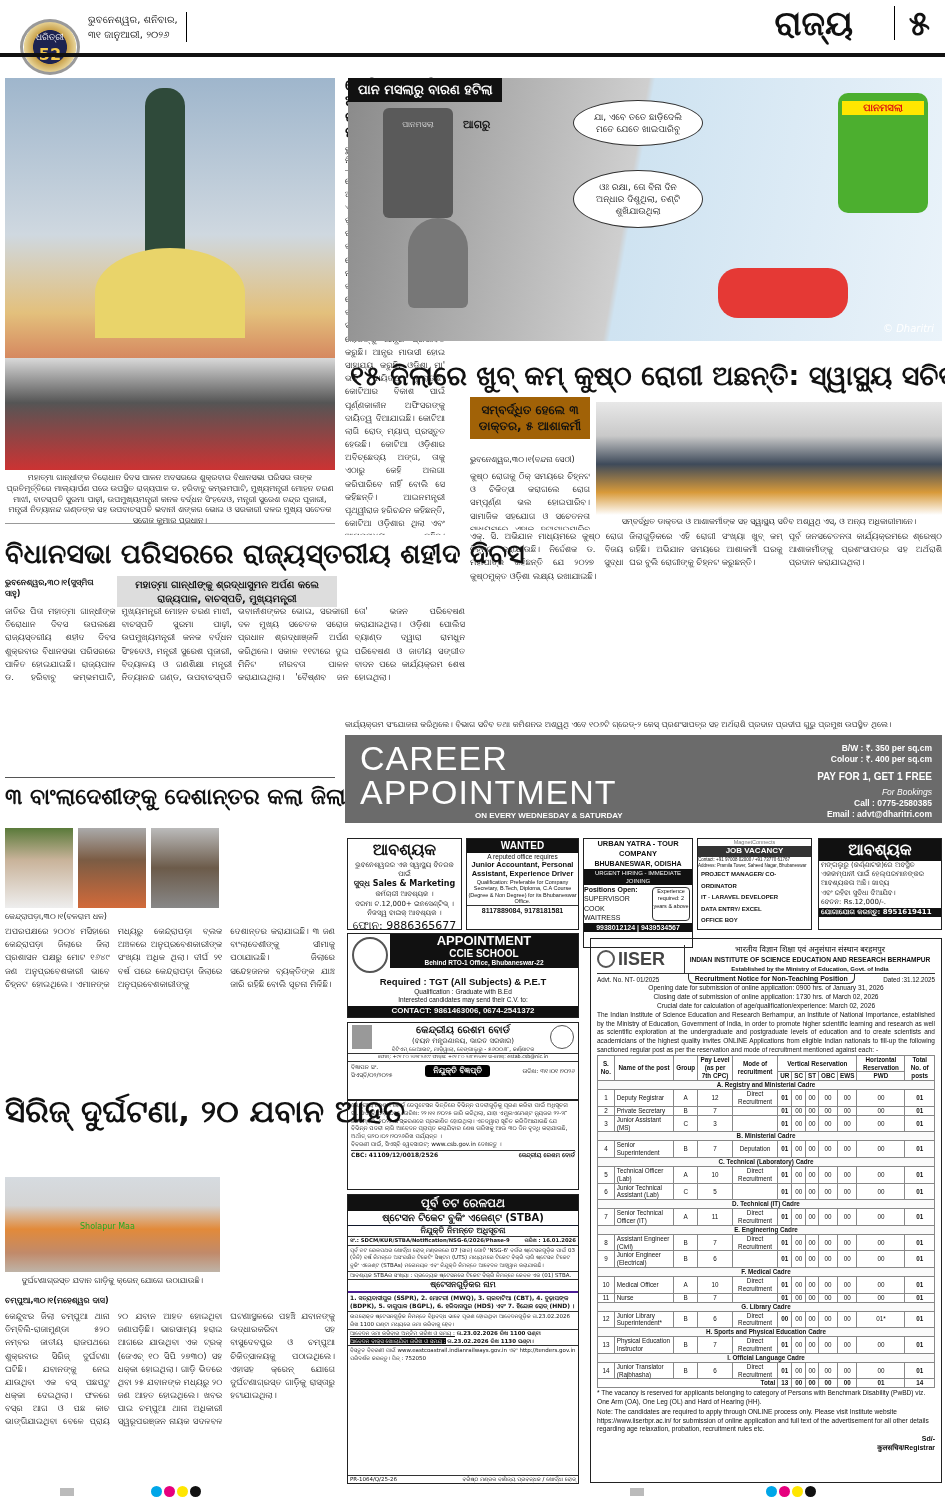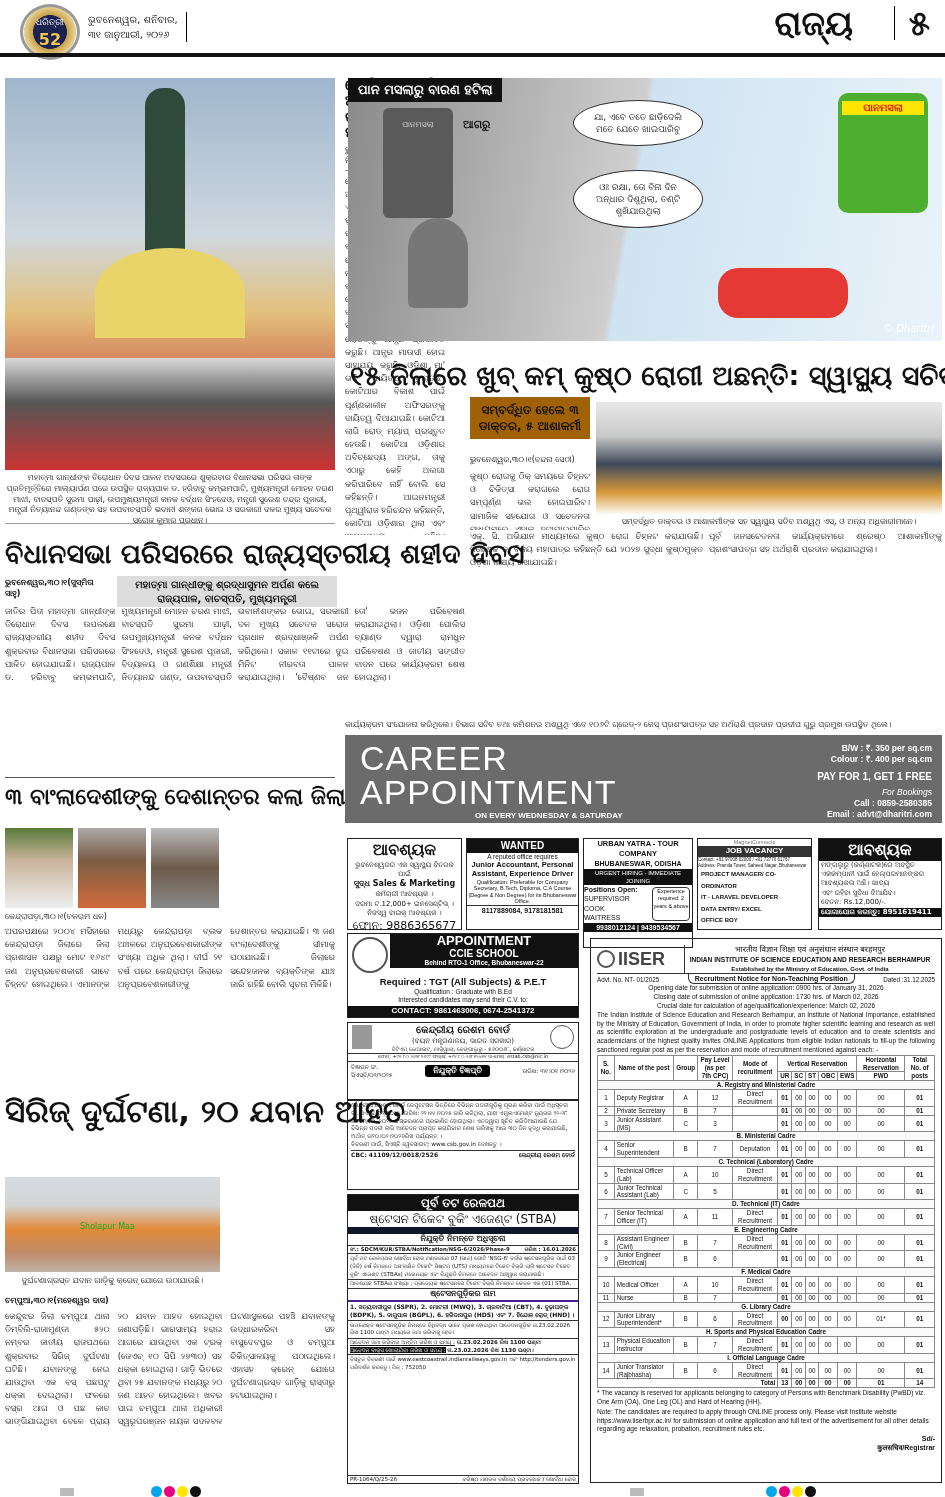--- a/index.html
+++ b/index.html
@@ -1,19 +1,19 @@
 <!DOCTYPE html>
 <html><head>
 <meta charset="utf-8">
 <style>
 *{box-sizing:border-box;margin:0;padding:0}
 body{width:945px;height:1497px;background:#fff;font-family:"DejaVu Sans",sans-serif;color:#111;position:relative;overflow:hidden;font-size:9px;line-height:1.35}
 .abs{position:absolute}
 .masthead{left:0;top:0;width:945px;height:50px}
-.logo{left:20px;top:4px;width:60px;height:56px;border-radius:50%;background:radial-gradient(circle,#1d2350 45%,#c9a14a 47%,#e8d59a 70%,#fff 72%);border:3px solid #999}
+.logo{left:20px;top:19px;width:60px;height:56px;border-radius:50%;background:radial-gradient(circle,#1d2350 45%,#c9a14a 47%,#e8d59a 70%,#fff 72%);border:3px solid #999}
 .logo .n{position:absolute;left:0;right:0;top:22px;text-align:center;color:#f2c94c;font-weight:bold;font-size:16px}
 .logo .t{position:absolute;left:0;right:0;top:9px;text-align:center;color:#fff;font-size:9px}
 .dateline{left:88px;top:12px;font-size:10px;line-height:1.5;border-right:1px solid #000;padding-right:8px}
 .section{right:92px;top:6px;font-size:34px;font-weight:bold;line-height:1}
 .pageno{right:15px;top:6px;font-size:34px;font-weight:bold;line-height:1;border-left:1px solid #000;padding-left:14px}
 .rule{left:0;top:53px;width:945px;height:4px;background:#111}
 .photo{background:linear-gradient(#9fb6cc,#cfd8e0 40%,#e3c07c 60%,#c6463e 85%,#d33 100%)}
 .caption{font-size:8px;text-align:center;line-height:1.35}
 .hd{font-weight:bold;line-height:1.05;color:#111}
 .col{font-size:8.5px;line-height:1.55;text-align:justify;color:#222}
@@ -78,20 +78,21 @@
 </div>
 
 <div class="abs hd" style="left:350px;top:362px;width:592px;font-size:27px;white-space:nowrap">୧୫ ଜିଲାରେ ଖୁବ୍ କମ୍ କୁଷ୍ଠ ରୋଗୀ ଅଛନ୍ତି: ସ୍ୱାସ୍ଥ୍ୟ ସଚିବ</div>
 <div class="abs" style="left:470px;top:397px;width:120px;background:#a16207;padding:5px;text-align:center;font-weight:bold;font-size:12px;line-height:1.35">ସମ୍ବର୍ଦ୍ଧିତ ହେଲେ ୩ ଡାକ୍ତର, ୫ ଆଶାକର୍ମୀ</div>
 <div class="abs" style="left:470px;top:455px;width:120px;font-size:8px">ଭୁବନେଶ୍ୱର,୩୦।୧(ବନ୍ଦନା ସେଠୀ)</div>
 <div class="abs col" style="left:470px;top:470px;width:120px;height:60px;overflow:hidden">କୁଷ୍ଠ ରୋଗକୁ ଠିକ୍ ସମୟରେ ଚିହ୍ନଟ ଓ ଚିକିତ୍ସା କରାଗଲେ ରୋଗ ସମ୍ପୂର୍ଣ୍ଣ ଭଲ ହୋଇପାରିବ। ସାମାଜିକ ସହଯୋଗ ଓ ସଚେତନତା ମାଧ୍ୟମରେ ଏହାକୁ ହଟାଯାଇପାରିବ ବୋଲି ସ୍ୱାସ୍ଥ୍ୟ ସଚିବ କହିଛନ୍ତି।</div>
 <div class="abs" style="left:596px;top:402px;width:346px;height:113px;background:linear-gradient(#e8e8e8,#c9c9c9 30%,#3e4a5a 55%,#d89a3a 80%,#fff 100%)"></div>
 <div class="abs caption" style="left:596px;top:517px;width:346px">ସମ୍ବର୍ଦ୍ଧିତ ଡାକ୍ତର ଓ ଆଶାକର୍ମୀଙ୍କ ସହ ସ୍ୱାସ୍ଥ୍ୟ ସଚିବ ଅଶ୍ୱଥି ଏସ୍, ଓ ଅନ୍ୟ ଅଧିକାରୀମାନେ।</div>
 <div class="abs" style="left:470px;top:530px;width:472px;display:flex;gap:6px">
   <div class="col" style="flex:1;height:175px;overflow:hidden">ଏକ୍. ସି. ଅଭିଯାନ ମାଧ୍ୟମରେ କୁଷ୍ଠ ରୋଗ ଚିହ୍ନଟ କରାଯାଉଛି। ନିର୍ଦ୍ଦେଶକ ଡ. ବିଜୟ ମହାପାତ୍ର କହିଛନ୍ତି ଯେ ୨୦୨୭ ସୁଦ୍ଧା କୁଷ୍ଠମୁକ୍ତ ଓଡ଼ିଶା ଲକ୍ଷ୍ୟ ରଖାଯାଇଛି।</div>
+  <div class="col" style="flex:1;height:175px;overflow:hidden">ଜିଲାଗୁଡ଼ିକରେ ଏହି ରୋଗୀ ସଂଖ୍ୟା ଖୁବ୍ କମ୍ ରହିଛି। ଅଭିଯାନ ସମୟରେ ଆଶାକର୍ମୀ ଘରକୁ ଘର ବୁଲି ରୋଗୀଙ୍କୁ ଚିହ୍ନଟ କରୁଛନ୍ତି।</div>
   <div class="col" style="flex:1;height:175px;overflow:hidden">ପୂର୍ବ ଜନସଚେତନତା କାର୍ଯ୍ୟକ୍ରମରେ ଶ୍ରେଷ୍ଠ ଆଶାକର୍ମୀଙ୍କୁ ପ୍ରଶଂସାପତ୍ର ସହ ଅର୍ଥରାଶି ପ୍ରଦାନ କରାଯାଇଥିଲା।</div>
 </div>
 <div class="abs" style="left:345px;top:720px;width:597px;font-size:8px;white-space:nowrap;overflow:hidden">କାର୍ଯ୍ୟକ୍ରମ ସଂଯୋଜନା କରିଥିଲେ। ବିଭାଗ ସଚିବ ତଥା କମିଶନର ଅଶ୍ୱଥି ଏବେ ୧୦୬ଟି ଗ୍ରେଡ୍-୨ କେସ୍ ପ୍ରଶଂସାପତ୍ର ସହ ଅର୍ଥରାଶି ପ୍ରଦାନ ପ୍ରଦୀପ ଗୁରୁ ପ୍ରମୁଖ ଉପସ୍ଥିତ ଥିଲେ।</div>
 
 <div class="abs hd" style="left:5px;top:540px;width:460px;font-size:27px;white-space:nowrap">ବିଧାନସଭା ପରିସରରେ ରାଜ୍ୟସ୍ତରୀୟ ଶହୀଦ ଦିବସ</div>
 <div class="abs" style="left:5px;top:578px;width:105px;font-size:8px;font-weight:bold">ଭୁବନେଶ୍ୱର,୩୦।୧(ସୁସ୍ମିତା ସାହୁ)</div>
 <div class="abs" style="left:117px;top:576px;width:220px;background:#ddd;text-align:center;font-weight:bold;font-size:10px;padding:2px">
   <div>ମହାତ୍ମା ଗାନ୍ଧୀଙ୍କୁ ଶ୍ରଦ୍ଧାସୁମନ ଅର୍ପଣ କଲେ</div>
   <div>ରାଜ୍ୟପାଳ, ବାଚସ୍ପତି, ମୁଖ୍ୟମନ୍ତ୍ରୀ</div>
 </div>
@@ -115,21 +116,21 @@
 
 <div class="abs gray" style="left:345px;top:735px;width:597px;height:88px;background:#6b6b6b">
   <div class="abs sans" style="left:15px;top:6px;font-size:34px;line-height:1;letter-spacing:1px">CAREER</div>
   <div class="abs sans" style="left:15px;top:40px;font-size:34px;line-height:1;letter-spacing:1px">APPOINTMENT</div>
   <div class="abs sans" style="left:130px;top:76px;font-size:8px;font-weight:bold">ON EVERY WEDNESDAY &amp; SATURDAY</div>
   <div class="abs sans" style="right:10px;top:8px;text-align:right;font-size:8.5px;font-weight:bold;line-height:1.3">
     <div>B/W : ₹. 350 per sq.cm</div>
     <div>Colour : ₹. 400 per sq.cm</div>
     <div style="font-size:10px;margin-top:5px">PAY FOR 1, GET 1 FREE</div>
     <div style="font-style:italic;font-weight:normal;margin-top:4px">For Bookings</div>
-    <div>Call : 0859-2580385</div>
+    <div>Call : 0775-2580385</div>
     <div>Email : advt@dharitri.com</div>
   </div>
 </div>
 
 <div class="abs ad" style="left:347px;top:838px;width:115px;height:92px">
   <div style="font-size:16px;font-weight:bold">ଆବଶ୍ୟକ</div>
   <div style="font-size:7px">ଭୁବନେଶ୍ୱରର ଏକ ସ୍ୱାସ୍ଥ୍ୟ ବିତରକ ପାଇଁ</div>
   <div style="font-weight:bold">ସୁଦ୍ଧ Sales &amp; Marketing</div>
   <div style="font-size:7px">କର୍ମଚାରୀ ଆବଶ୍ୟକ ।</div>
   <div style="font-size:7px">ଦରମା ଟ.12,000+ ଇନସେଣ୍ଟିଭ୍ ।</div>
@@ -219,21 +220,21 @@
   <div style="font-size:5.8px;line-height:1.35">କେନ୍ଦ୍ରୀୟ ରେଶମ ବୋର୍ଡ ଡେପୁଟେସନ ଭିତ୍ତିରେ ବିଭିନ୍ନ ପଦବୀଗୁଡ଼ିକୁ ପୂରଣ କରିବା ପାଇଁ ଅଧିସୂଚନା ସଂ. ସିଏସ୍‌ବି/୦୨/୨୦୨୫, ତାରିଖ: ୨୨।୧୧।୨୦୨୫ ଜାରି କରିଥିଲା, ଯାହା ଏମ୍ପ୍ଲଏମେଣ୍ଟ ନ୍ୟୁଜର ୨୨-୨୮ ନଭେମ୍ବର, ୨୦୨୫ ସଂସ୍କରଣରେ ପ୍ରକାଶିତ ହୋଇଥିଲା। ଏତଦ୍ୱାରା ସୂଚିତ କରିଦିଆଯାଉଛି ଯେ ବିଭିନ୍ନ ପଦବୀ ଲାଗି ଆବେଦନ ପ୍ରାପ୍ତ କରାଯିବାର ଶେଷ ତାରିଖକୁ ଆଉ ୩୦ ଦିନ ବୃଦ୍ଧି କରାଯାଉଛି, ଅର୍ଥାତ୍ ତା୨୦।୦୨।୨୦୨୬ରିଖ ପର୍ଯ୍ୟନ୍ତ ।</div>
   <div style="font-size:5.8px">ବିବରଣୀ ପାଇଁ, ସିଏସ୍‌ବି ୱେବସାଇଟ୍: www.csb.gov.in ଦେଖନ୍ତୁ ।</div>
   <div style="display:flex;justify-content:space-between;font-size:6px;font-weight:bold;border-top:1px solid #333;margin-top:1px">
     <span>CBC: 41109/12/0018/2526</span>
     <span>କେନ୍ଦ୍ରୀୟ ରେଶମ ବୋର୍ଡ</span>
   </div>
 </div>
 
 <div class="abs ad" style="left:347px;top:1194px;width:232px;height:290px;text-align:left">
   <div style="background:#111;color:#fff;text-align:center;font-size:12px;font-weight:bold">ପୂର୍ବ ତଟ ରେଳପଥ</div>
-  <div style="text-align:center;font-size:12px;font-weight:normal;border-bottom:7px solid #0f172a">ଷ୍ଟେସନ ଟିକେଟ ବୁକିଂ ଏଜେଣ୍ଟ (STBA)</div>
+  <div style="text-align:center;font-size:10px;font-weight:bold;border-bottom:1px solid #0f172a">ଷ୍ଟେସନ ଟିକେଟ ବୁକିଂ ଏଜେଣ୍ଟ (STBA)</div>
   <div style="text-align:center;font-size:8px;font-weight:bold">ନିଯୁକ୍ତି ନିମନ୍ତେ ଅଧିସୂଚନା</div>
   <div style="display:flex;justify-content:space-between;font-size:5.3px;font-weight:bold;border-top:1px solid #333;border-bottom:1px solid #333;padding:0 2px">
     <span>ସଂ.: SDCM/KUR/STBA/Notification/NSG-6/2026/Phase-9</span>
     <span>ତାରିଖ : 16.01.2026</span>
   </div>
   <div style="font-size:5.5px;line-height:1.4;padding:1px 2px">ପୂର୍ବ ତଟ ରେଳପଥର ଖୋର୍ଦ୍ଧା ରୋଡ୍ ମଣ୍ଡଳରେ 07 (ସାତ) ଗୋଟି 'NSG-6' ବର୍ଗର ଷ୍ଟେସନଗୁଡ଼ିକ ପାଇଁ 03 (ତିନି) ବର୍ଷ ନିମନ୍ତେ ଅସଂରକ୍ଷିତ ଟିକେଟିଂ ସିଷ୍ଟମ (UTS) ମାଧ୍ୟମରେ ଟିକେଟ ବିକ୍ରି ଲାଗି ଷ୍ଟେସନ ଟିକେଟ ବୁକିଂ ଏଜେଣ୍ଟ (STBAs) ମନୋନୟନ ଏବଂ ନିଯୁକ୍ତି ନିମନ୍ତେ ଆବେଦନ ଆହ୍ୱାନ କରାଯାଉଛି।</div>
   <div style="font-size:5.5px;border-top:1px solid #333;border-bottom:1px solid #333;padding:0 2px">ଆବଶ୍ୟକ STBAର ସଂଖ୍ୟା : ପ୍ରତ୍ୟେକ ଷ୍ଟେସନରେ ଟିକେଟ ବିକ୍ରି ନିମନ୍ତେ କେବଳ ଏକ (01) STBA.</div>
   <div style="text-align:center;font-weight:bold;font-size:8px;border-bottom:2px solid #4c1d95">ଷ୍ଟେସନଗୁଡ଼ିକର ନାମ</div>
   <div style="font-size:6px;font-weight:bold;padding:1px 2px;border-bottom:1px solid #333">1. ସତ୍ୟବାଦୀପୁର (SSPR), 2. ମୋଟରୀ (MWQ), 3. ଚାରବାଟିଆ (CBT), 4. ବୁଢ଼ାପଙ୍କ (BDPK), 5. ବାଗୁପାଳ (BGPL), 6. ହରିଦାସପୁର (HDS) ଏବଂ 7. ହିନ୍ଦୋଳ ରୋଡ୍ (HND) ।</div>
   <div style="font-size:5.5px;padding:1px 2px;line-height:1.4">ଉପରୋକ୍ତ ଷ୍ଟେସନଗୁଡ଼ିକ ନିମନ୍ତେ ବିଧିବଦ୍ଧ ଭାବେ ପୂରଣ ହୋଇଥିବା ଆବେଦନଗୁଡ଼ିକ ତା.23.02.2026 ରିଖ 1100 ଘଣ୍ଟା ମଧ୍ୟରେ ଜମା କରିବାକୁ ହେବ।</div>

